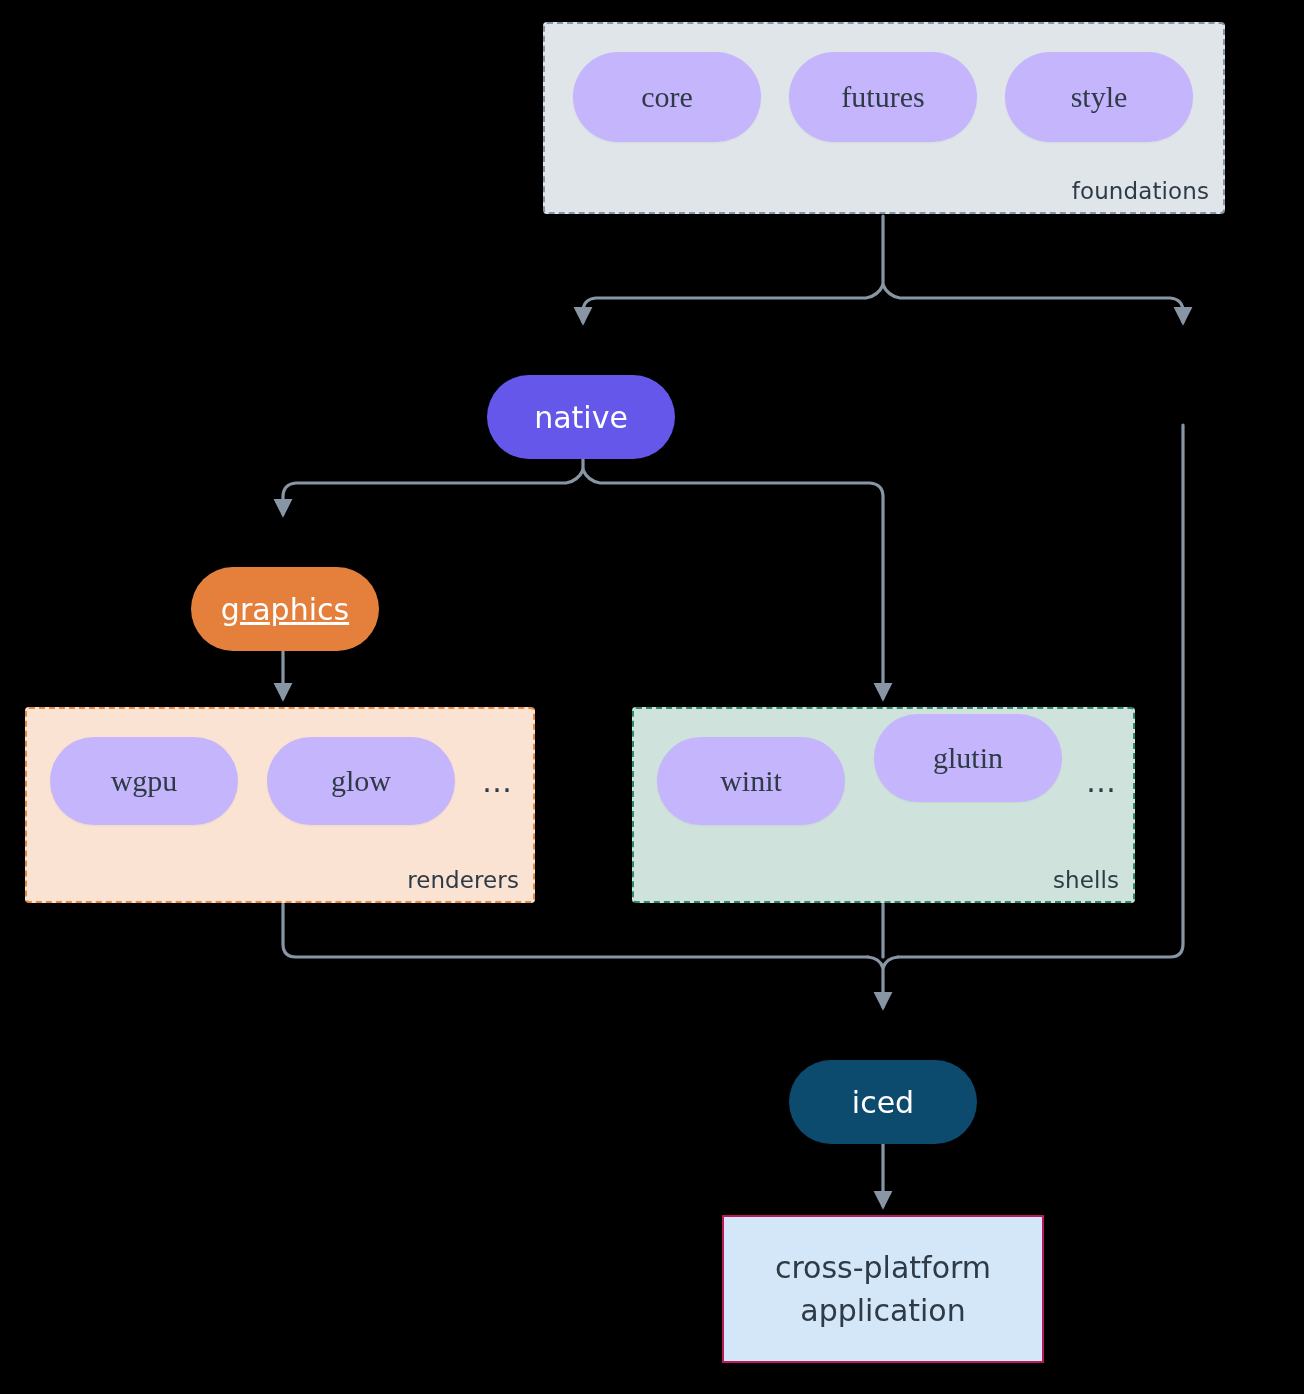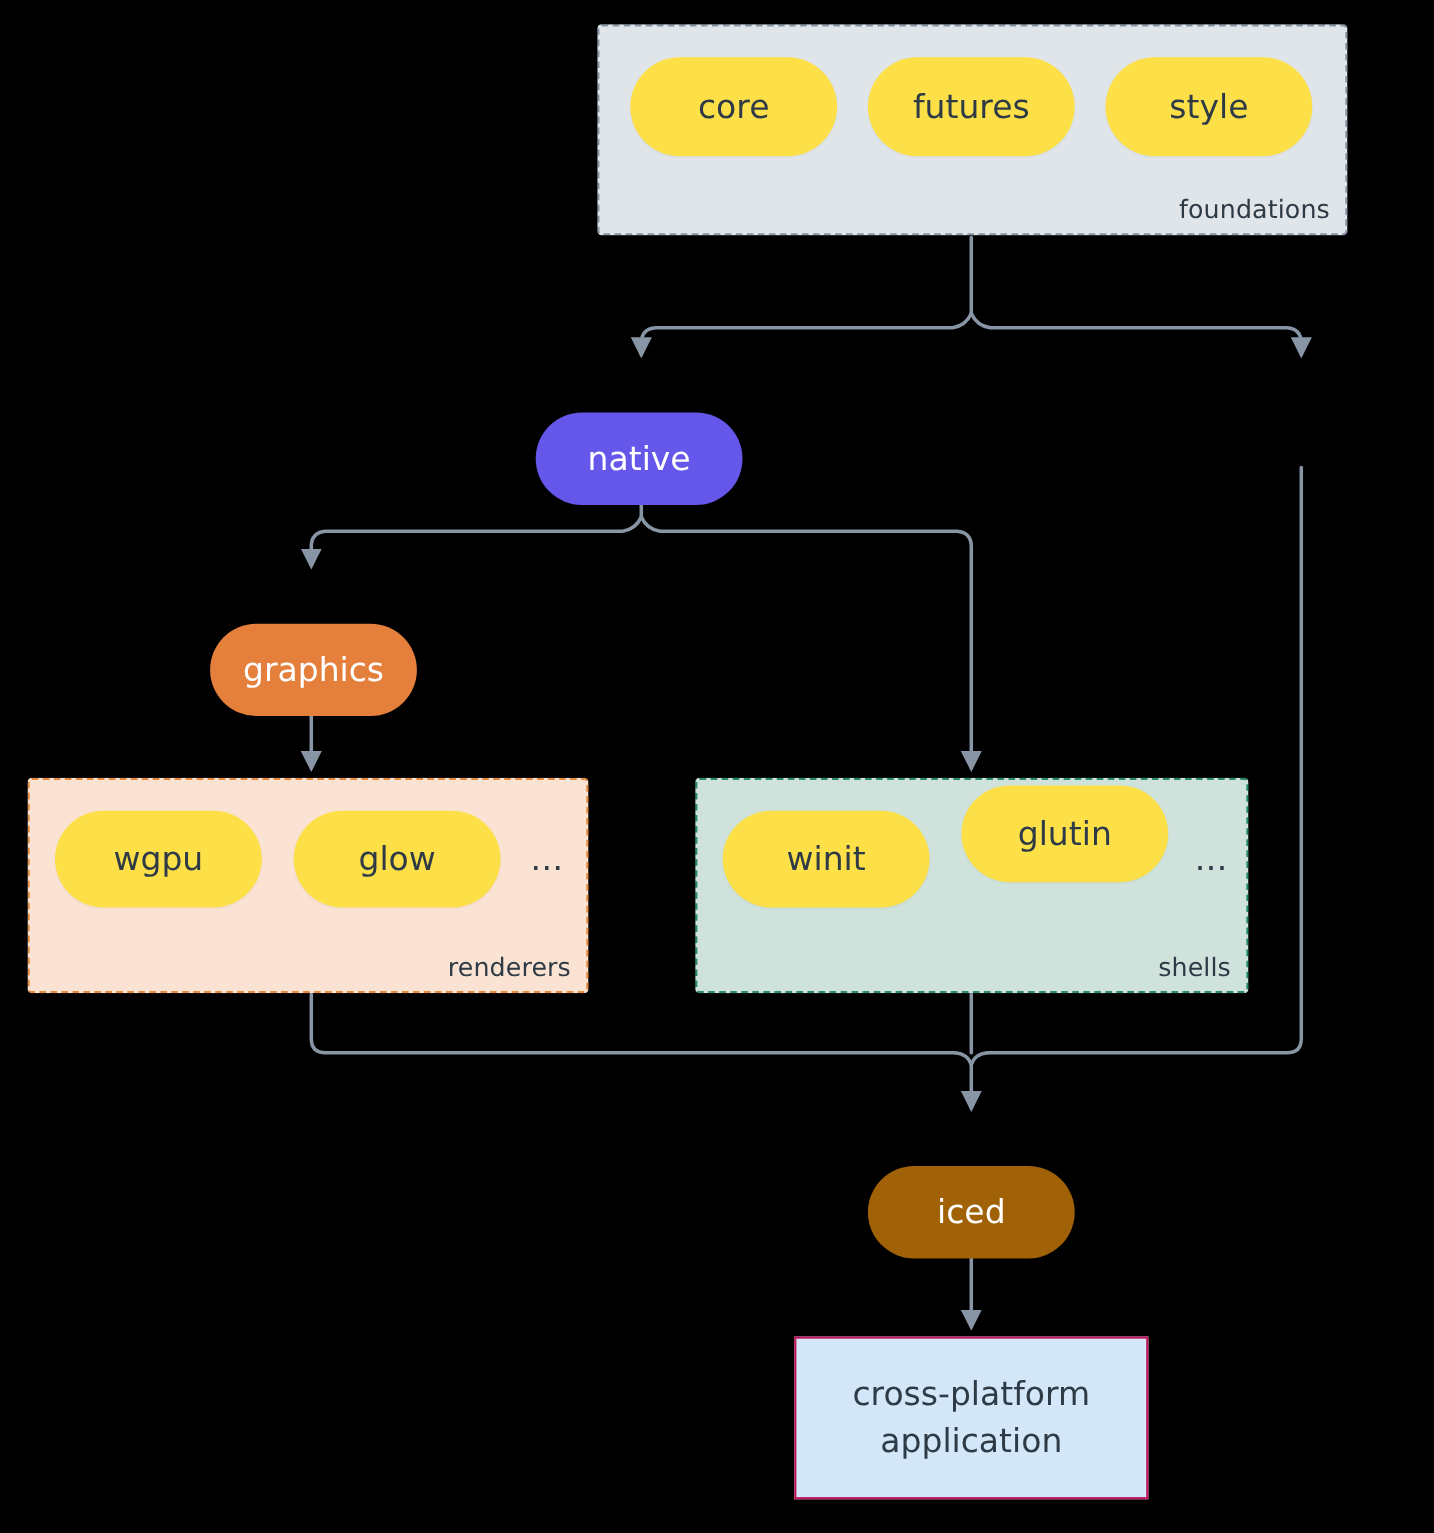--- a/index.html
+++ b/index.html
@@ -53,29 +53,30 @@
     bottom: 8px;
     font-size: 23px;
     color: #2e3b46;
     letter-spacing: 0.1px;
     white-space: nowrap;
   }
 
   
   .pill-white {
     position: absolute;
-    background: #fde047;
+    background: #c4b5fd;
     border-radius: 48px;
     display: flex;
     align-items: center;
     justify-content: center;
     color: #2e3b46;
     font-size: 30px;
     box-shadow: 0 1px 2px rgba(0,0,0,0.05);
     white-space: nowrap;
+    font-family: Liberation Serif, serif;
   }
   .ellipsis {
     position: absolute;
     color: #2e3b46;
     font-size: 30px;
     display: flex;
     align-items: center;
     justify-content: center;
   }
 
@@ -86,21 +87,21 @@
     align-items: center;
     justify-content: center;
     color: #ffffff;
     font-size: 30px;
     white-space: nowrap;
     box-sizing: border-box;
     margin-top: 44px;
   }
   .node-purple { background: #6457ea; border-radius: 44px; }
   .node-orange { background: #e4803c; border-radius: 44px; }
-  .node-blue   { background: #a16207; border-radius: 44px; }
+  .node-blue   { background: #0c4a6e; border-radius: 44px; }
 
   .node-rect {
     position: absolute;
     background: #d4e7f9;
     border: 2px solid #be185d;
     display: flex;
     flex-direction: column;
     align-items: center;
     justify-content: center;
     color: #2e3b46;
@@ -109,21 +110,21 @@
     box-sizing: border-box;
   }
 
   
   .n-core     { left: 573px; top: 52px;  width: 188px; height: 90px; }
   .n-futures  { left: 789px; top: 52px;  width: 188px; height: 90px; text-align: center; }
   .n-style    { left: 1005px;top: 52px;  width: 188px; height: 90px; }
 
   .n-native   { left: 487px; top: 331px; width: 188px; height: 84px; }
   .n-web      { left: 1090px;top: 331px; width: 188px; height: 84px; }
-  .n-graphics { left: 191px; top: 523px; width: 188px; height: 84px; }
+  .n-graphics { left: 191px; top: 523px; width: 188px; height: 84px; text-decoration: underline; }
 
   .n-wgpu     { left: 50px;  top: 737px; width: 188px; height: 88px; }
   .n-glow     { left: 267px; top: 737px; width: 188px; height: 88px; }
   .e-rend     { left: 470px; top: 737px; width: 54px;  height: 88px; }
 
   .n-winit    { left: 657px; top: 737px; width: 188px; height: 88px; }
   .n-glutin   { left: 874px; top: 714px; width: 188px; height: 88px; }
   .e-shell    { left: 1074px;top: 737px; width: 54px;  height: 88px; }
 
   .n-iced     { left: 789px; top: 1016px;width: 188px; height: 84px; }

